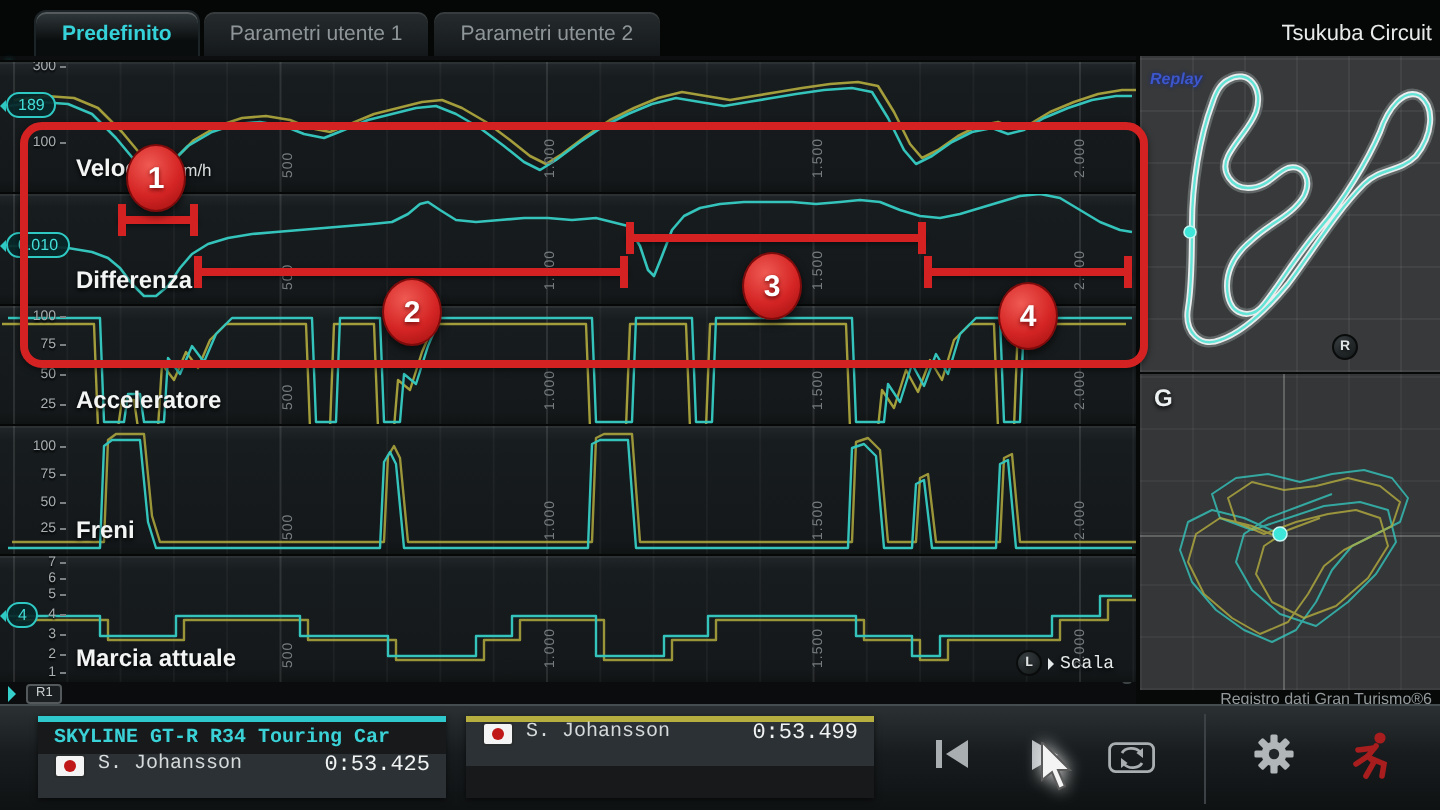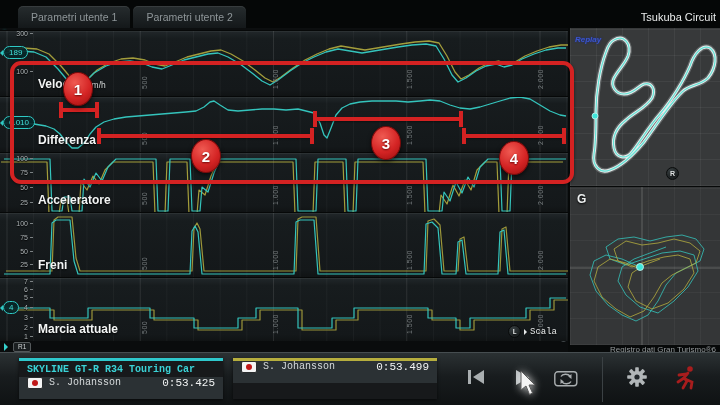--- a/index.html
+++ b/index.html
@@ -74,20 +74,21 @@
   .ctl{position:absolute;cursor:pointer;}
   .divider{position:absolute;left:602px;top:4px;width:1px;height:45px;background:#3b4144;}
   .cursor{position:absolute;left:520px;top:371px;filter:drop-shadow(0 0 4px rgba(255,255,255,.8));}
 </style>
 </head>
 <body>
 
 <div class="screen">
 
   <div class="tabbar">
+    <div class="tab sel"><span>Predefinito</span></div>
     <div class="tab"><span>Parametri utente 1</span></div>
     <div class="tab"><span>Parametri utente 2</span></div>
     <div class="circuit">Tsukuba Circuit</div>
   </div>
 
   <div id="charts">
     <div class="playhead"></div>
     <div class="chartfoot"></div>
     <div class="r1">R1</div>
     <div class="vsb"></div>

